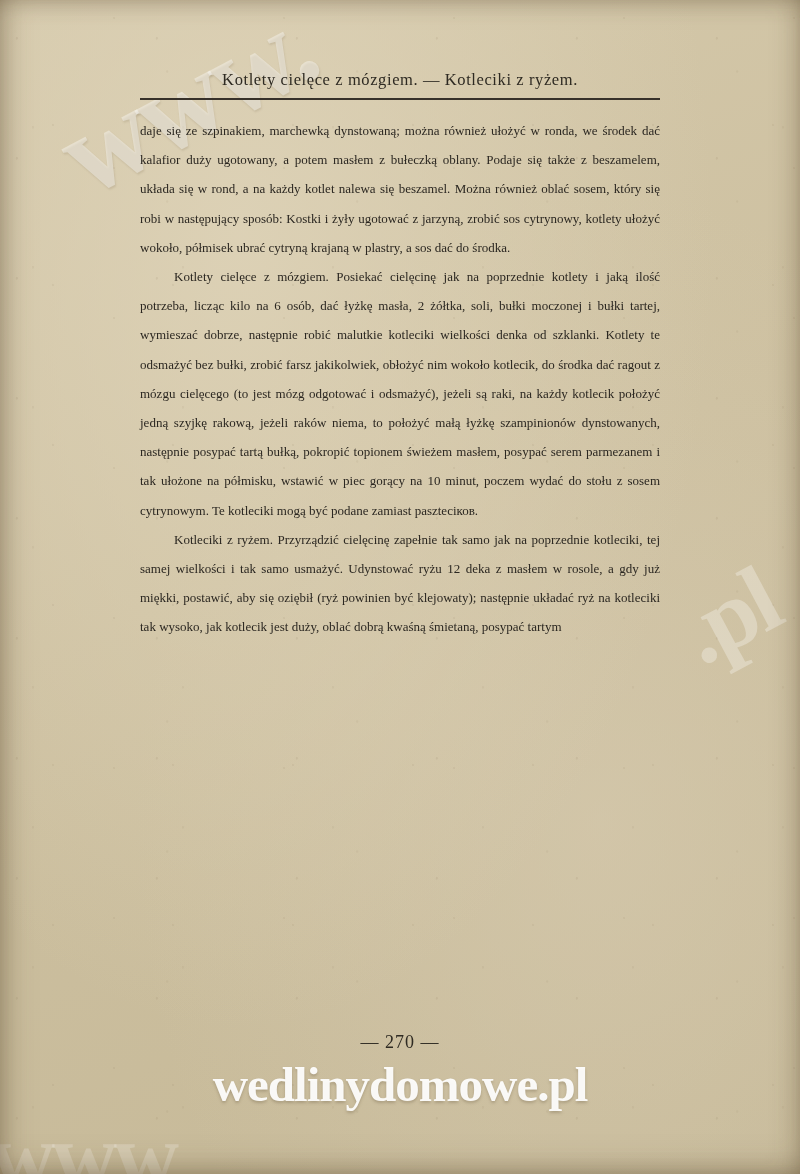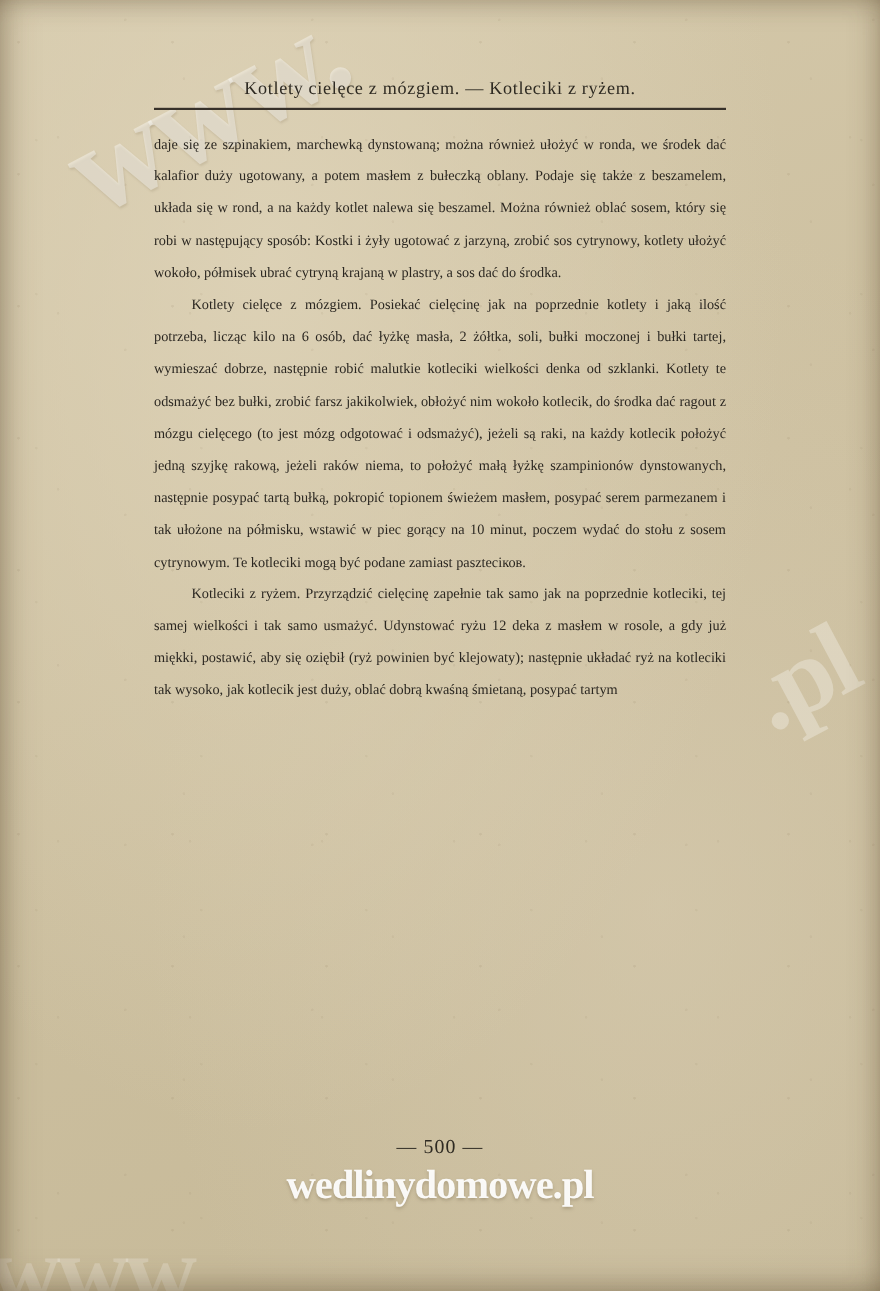--- a/index.html
+++ b/index.html
@@ -113,21 +113,21 @@
   }
   
   .wm-bottom {
     position: absolute;
     left: 0;
     top: 1056px;
     width: 800px;
     text-align: center;
     font-family: "Liberation Serif", serif;
     font-weight: bold;
-    font-size: 37px;
+    font-size: 49px;
     color: rgba(255,255,255,0.93);
     text-shadow: 0 2px 3px rgba(110,95,68,0.35);
     letter-spacing: -1px;
     pointer-events: none;
   }
   .wm-faint-2 {
     position: absolute;
     left: -10px;
     top: 1104px;
     font-family: "Liberation Serif", serif;
@@ -164,19 +164,19 @@
     <div class="running-head">Kotlety cielęce z mózgiem.  —  Kotleciki z ryżem.</div>
     <div class="head-rule"></div>
 
     <div class="body-text">
       <p><span>daje się ze szpinakiem, marchewką dynstowaną; można również ułożyć w ronda, we środek dać kalafior duży ugotowany, a potem masłem z bułeczką oblany. Podaje się także z beszamelem, układa się w rond, a na każdy kotlet nalewa się beszamel. Można również oblać sosem, który się robi w następujący sposób: Kostki i żyły ugotować z jarzyną, zrobić sos cytrynowy, kotlety ułożyć wokoło, półmisek ubrać cytryną krajaną w plastry, a sos dać do środka.</span></p>
       <p class="indent"><b>Kotlety cielęce z mózgiem.</b><span> Posiekać cielęcinę jak na poprzednie kotlety i jaką ilość potrzeba, licząc kilo na 6 osób, dać łyżkę masła, 2 żółtka, soli, bułki moczonej i bułki tartej, wymieszać dobrze, następnie robić malutkie kotleciki wielkości denka od szklanki. Kotlety te odsmażyć bez bułki, zrobić farsz jakikolwiek, obłożyć nim wokoło kotlecik, do środka dać ragout z mózgu cielęcego (to jest mózg odgotować i odsmażyć), jeżeli są raki, na każdy kotlecik położyć jedną szyjkę rakową, jeżeli raków niema, to położyć małą łyżkę szampinionów dynstowanych, następnie posypać tartą bułką, pokropić topionem świeżem masłem, posypać serem parmezanem i tak ułożone na półmisku, wstawić w piec gorący na 10 minut, poczem wydać do stołu z sosem cytrynowym. Te kotleciki mogą być podane zamiast paszteciков.</span></p>
       <p class="indent"><b>Kotleciki z ryżem.</b><span> Przyrządzić cielęcinę zapełnie tak samo jak na poprzednie kotleciki, tej samej wielkości i tak samo usmażyć. Udynstować ryżu 12 deka z masłem w rosole, a gdy już miękki, postawić, aby się oziębił (ryż powinien być klejowaty); następnie układać ryż na kotleciki tak wysoko, jak kotlecik jest duży, oblać dobrą kwaśną śmietaną, posypać tartym</span></p>
     </div>
   </div>
 
-  <div class="folio">— 500 —</div>
+  <div class="folio">— 270 —</div>
 
   <div class="wm-faint-2">www</div>
   <div class="wm-bottom">wedlinydomowe.pl</div>
 
   <div class="edge-shadow"></div>
 </div>
 
 </body></html>

